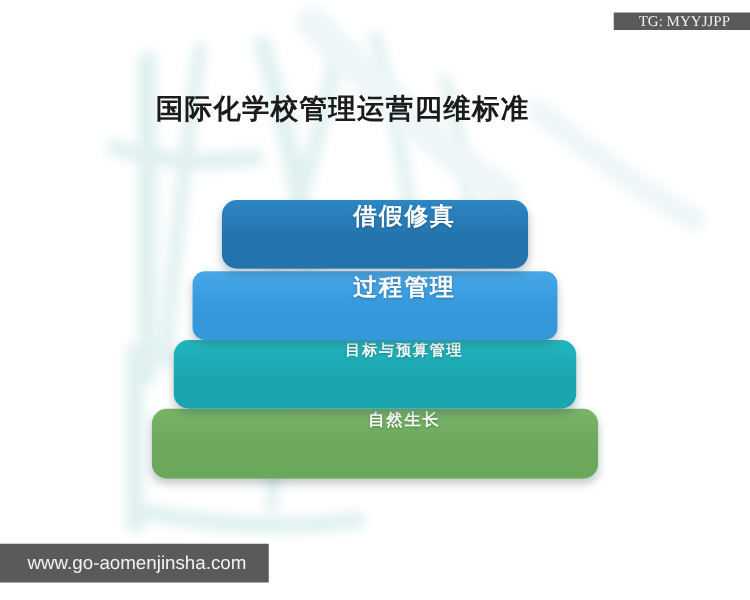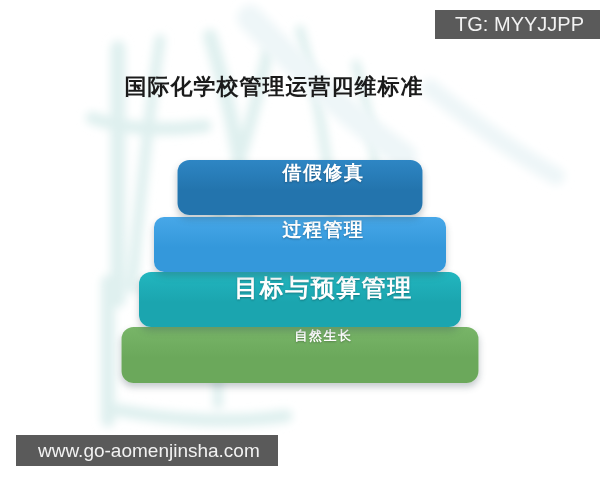--- a/index.html
+++ b/index.html
@@ -74,49 +74,49 @@
     white-space: nowrap;
   }
 
   .layer-0 { width: 198px; height: 55px; top: 0px;   z-index: 4; }
   .layer-1 { width: 245px; height: 55px; top: 57px;  z-index: 3; }
   .layer-2 { width: 275px; height: 55px; top: 112px; z-index: 2; }
   .layer-3 { width: 310px; height: 56px; top: 167px; z-index: 1; }
 
   .layer-0 .layer-label { font-size: 19px; }
   .layer-1 .layer-label { font-size: 19px; }
-  .layer-2 .layer-label { font-size: 24px; }
+  .layer-2 .layer-label { font-size: 12px; }
   .layer-3 .layer-label { font-size: 13px; }
 
   
   .badge {
     position: absolute;
     background: #5a5a5a;
     color: #f2f2f2;
     display: flex;
     align-items: center;
     box-sizing: border-box;
   }
   #tg-badge {
     right: 0;
     top: 10px;
-    height: 29px;
+    height: 14px;
     padding: 0 16px 0 20px;
-    font-size: 20px;
+    font-size: 12px;
     justify-content: flex-start;
     z-index: 20;
+    font-family: Liberation Serif, serif;
   }
   #site-badge {
     left: 0;
     top: 435px;
     height: 31px;
     padding: 0 18px 0 22px;
-    font-size: 19px;
+    font-size: 15px;
     z-index: 20;
-    margin-left: 16px;
   }
 </style>
 </head>
 <body>
 
 <div id="stage" style="background: rgb(255, 255, 255);">
 
   <div id="watermark">
     <svg width="600" height="480" viewBox="0 0 600 480" xmlns="http://www.w3.org/2000/svg">
       <defs>

